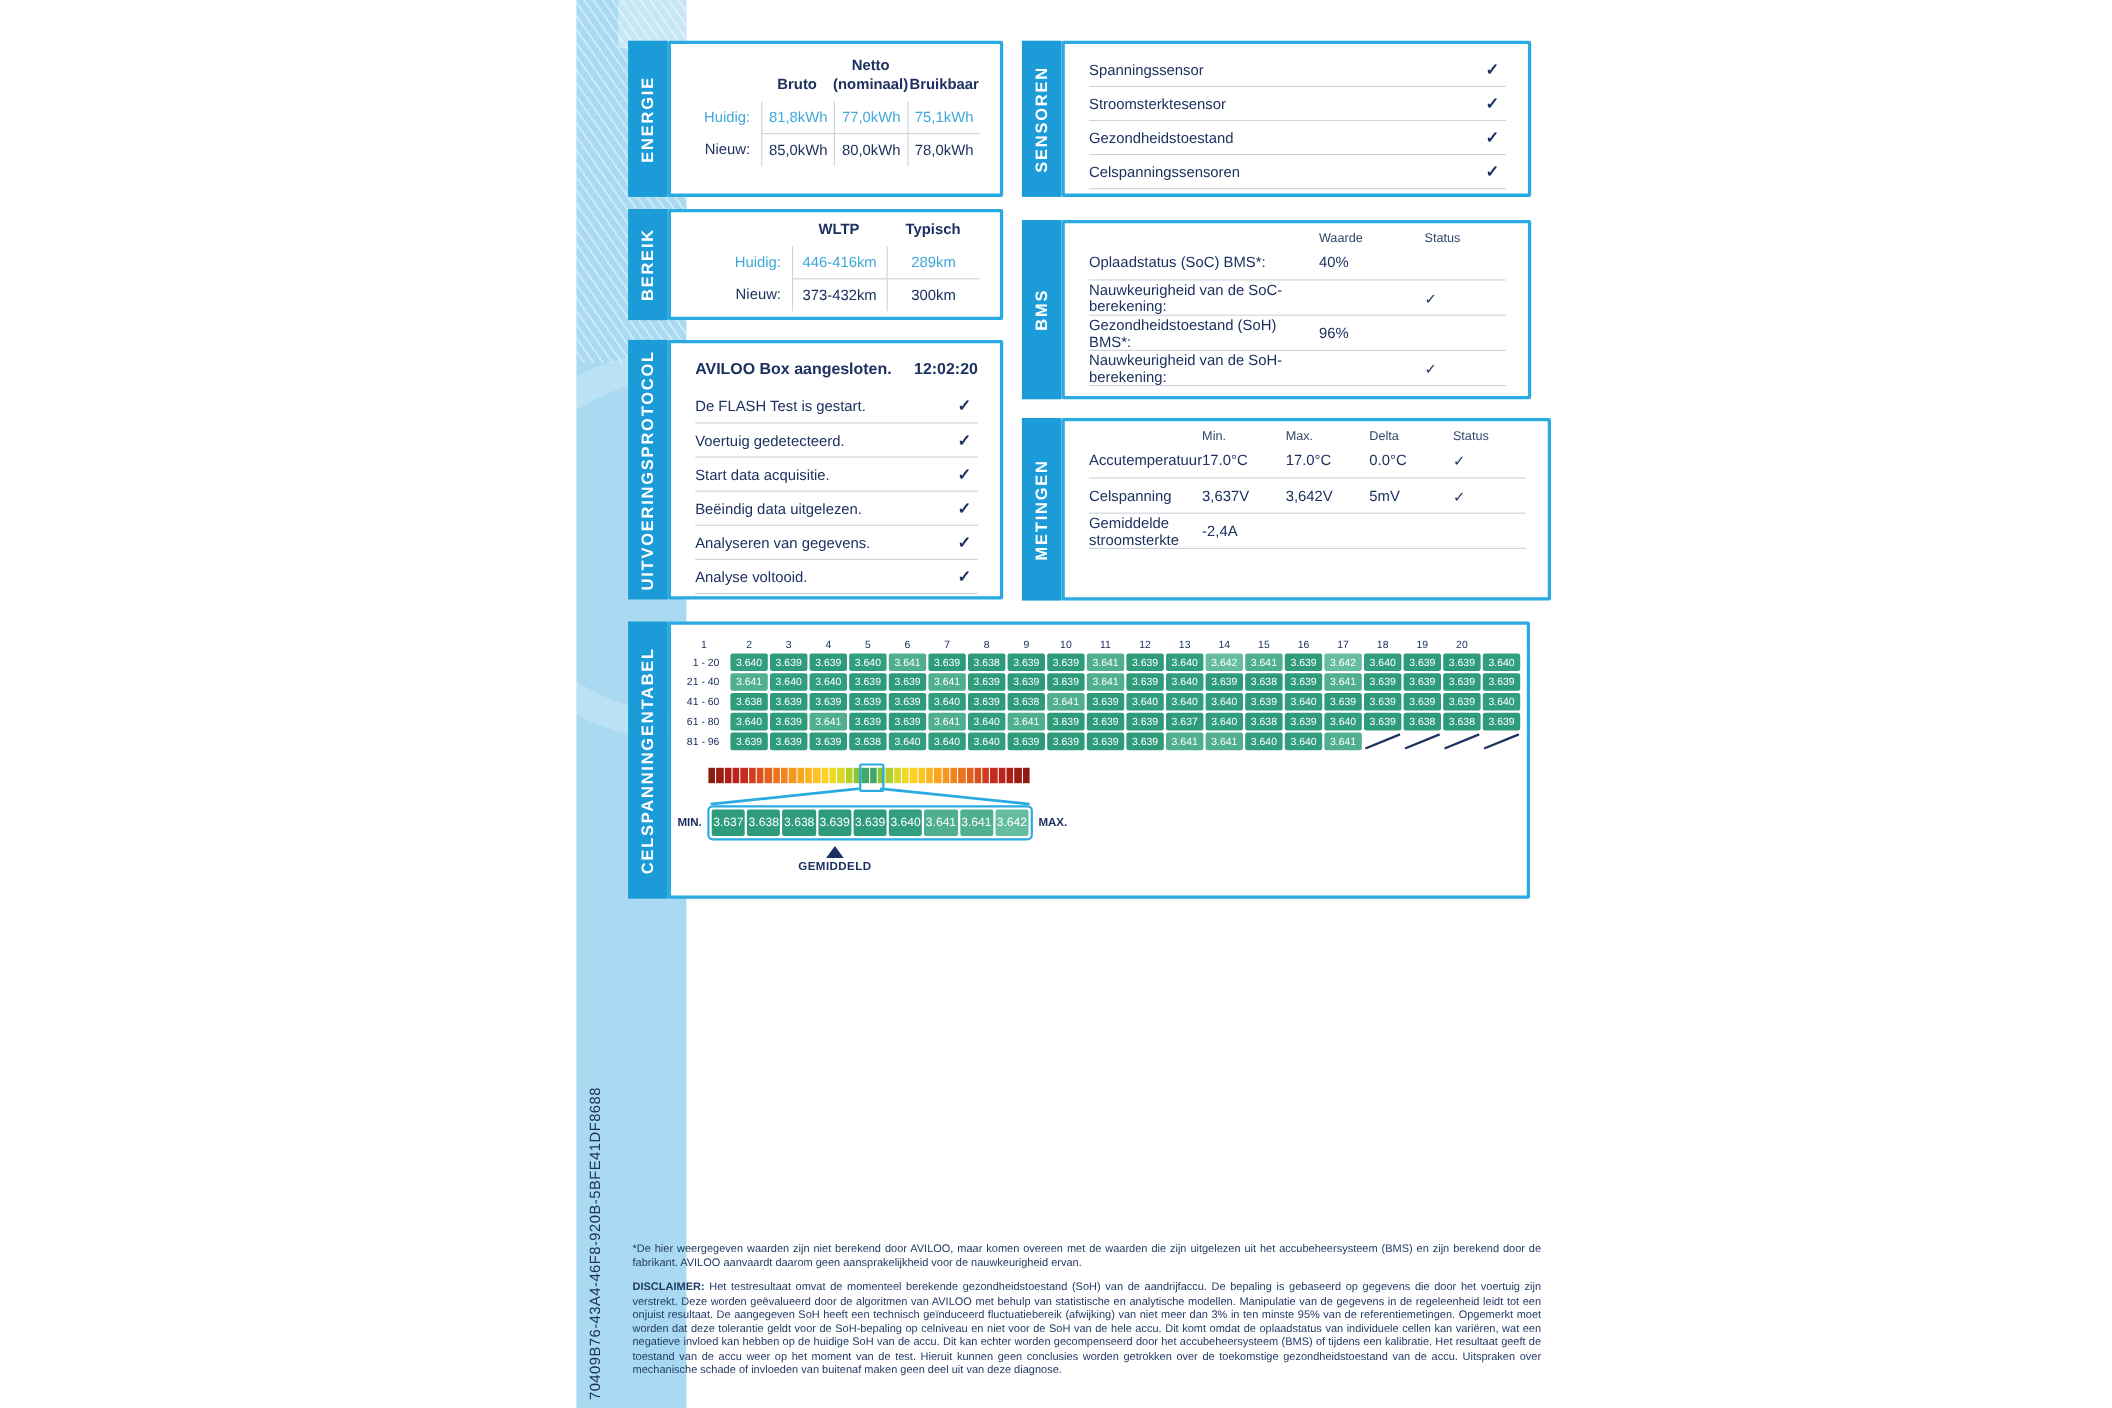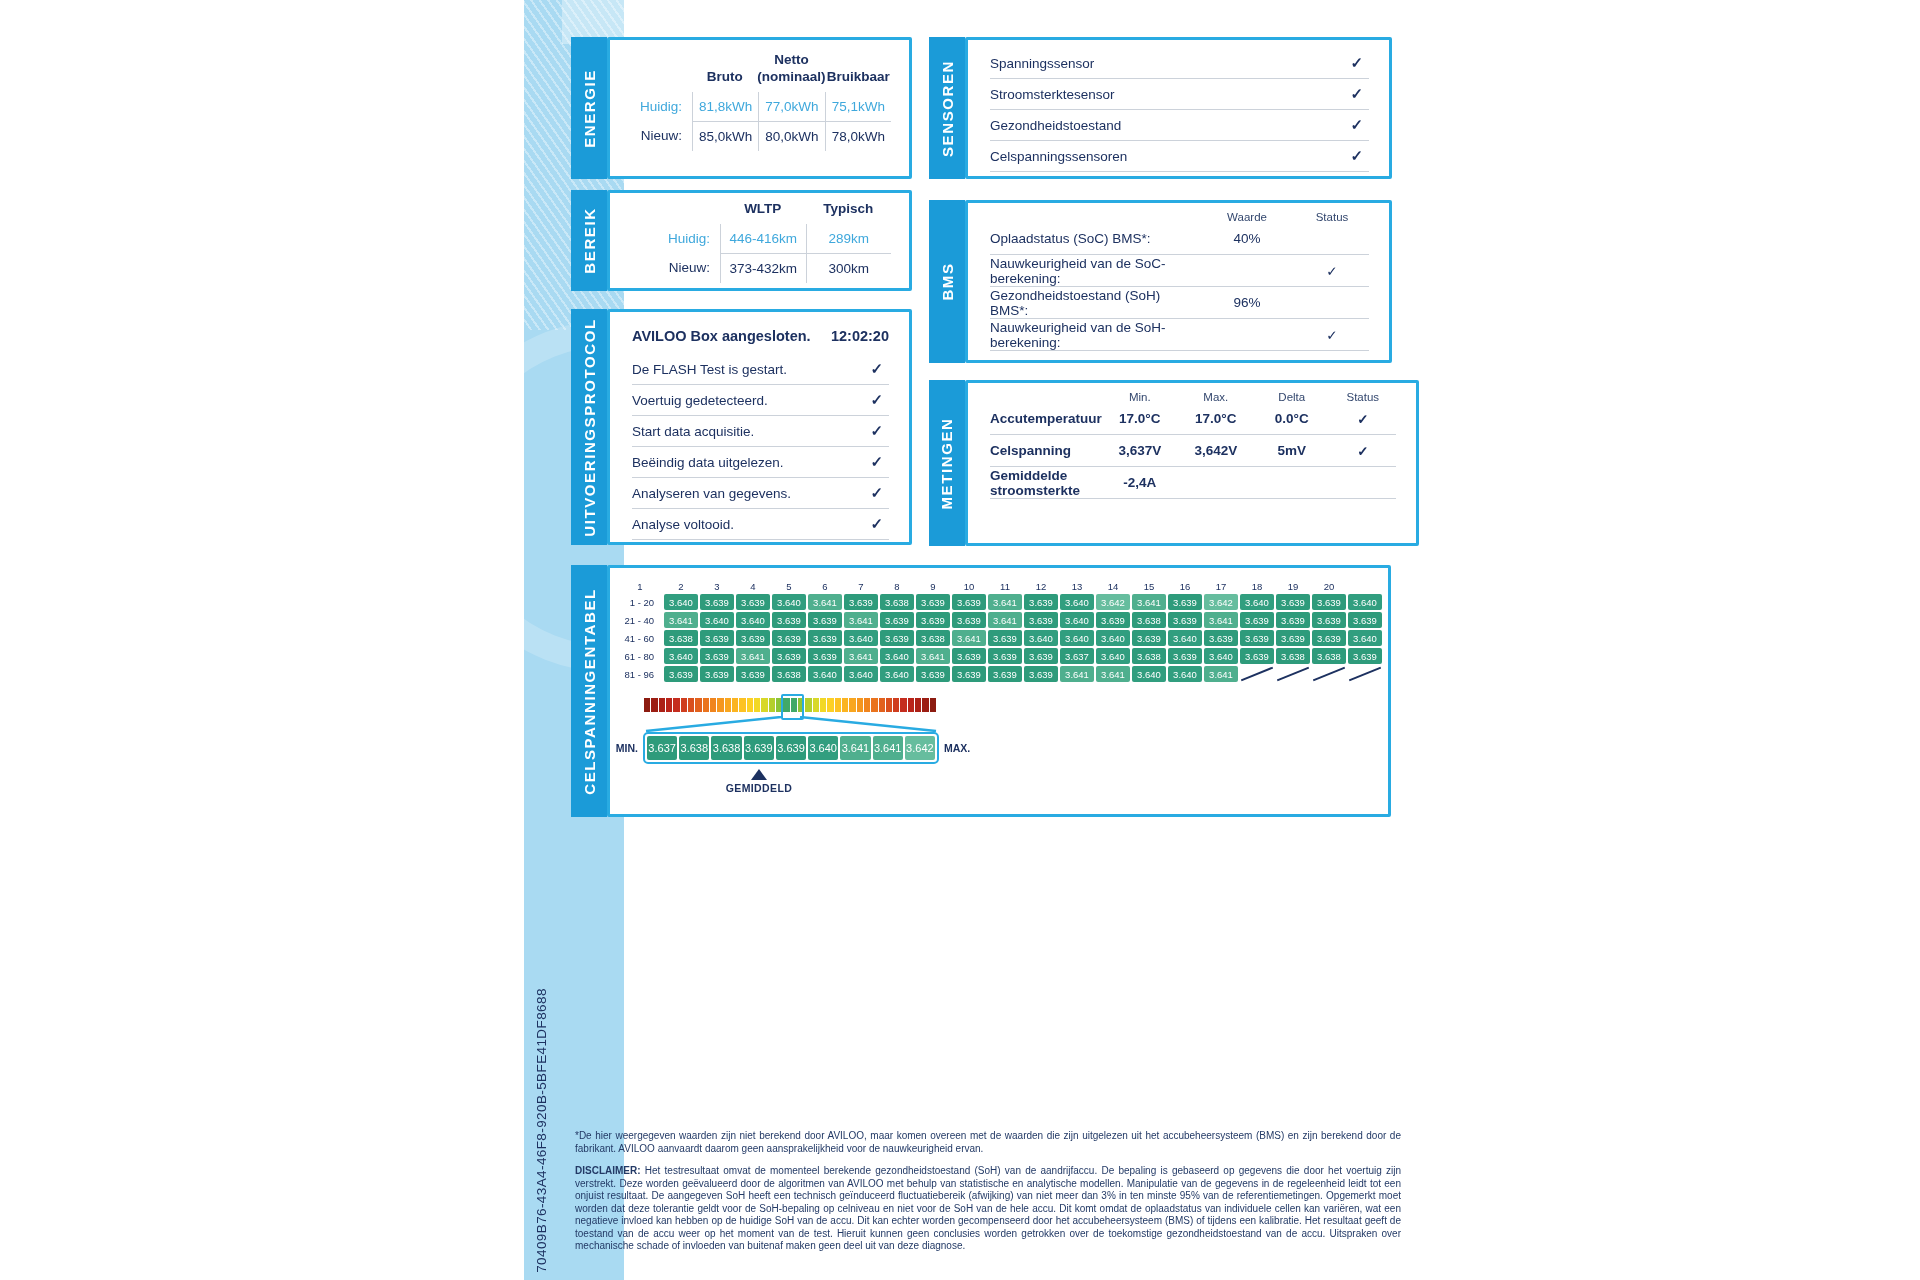--- a/index.html
+++ b/index.html
@@ -40,22 +40,22 @@
         border-bottom:1px solid #ccd2da;height:30px;font-size:13.5px;}
   .chk-row .check{font-weight:bold;font-size:15px;padding-right:6px;}
   .proto-head{display:flex;align-items:center;justify-content:space-between;height:36px;
         font-weight:bold;font-size:14.5px;}
   
   .cols-head{display:flex;font-size:11.5px;color:#33476e;padding-top:4px;}
   .cols-head .sp{flex:1;}
   .m-row{display:flex;align-items:center;border-bottom:1px solid #ccd2da;font-size:13.5px;}
   .m-row .nm{flex:1;}
   .bms .m-row{height:31px;}
-  .met .m-row{height:31px;font-weight:bold;}
-  .c-val{text-align:center;}
+  .met .m-row{height:31px;}
+  .c-val{text-align:left;}
   .bms .c-w{width:96px;}
   .bms .c-s{width:74px;}
   .met .c-m{width:76px;}
   .met .c-x{width:76px;}
   .met .c-d{width:76px;}
   .met .c-s{width:66px;}
   
   .cv-body{position:relative;width:100%;height:100%;}
   .cv-grid{position:absolute;left:8px;top:8px;display:grid;
         grid-template-columns:44px repeat(20,34px);grid-auto-rows:16px;gap:2px;}

